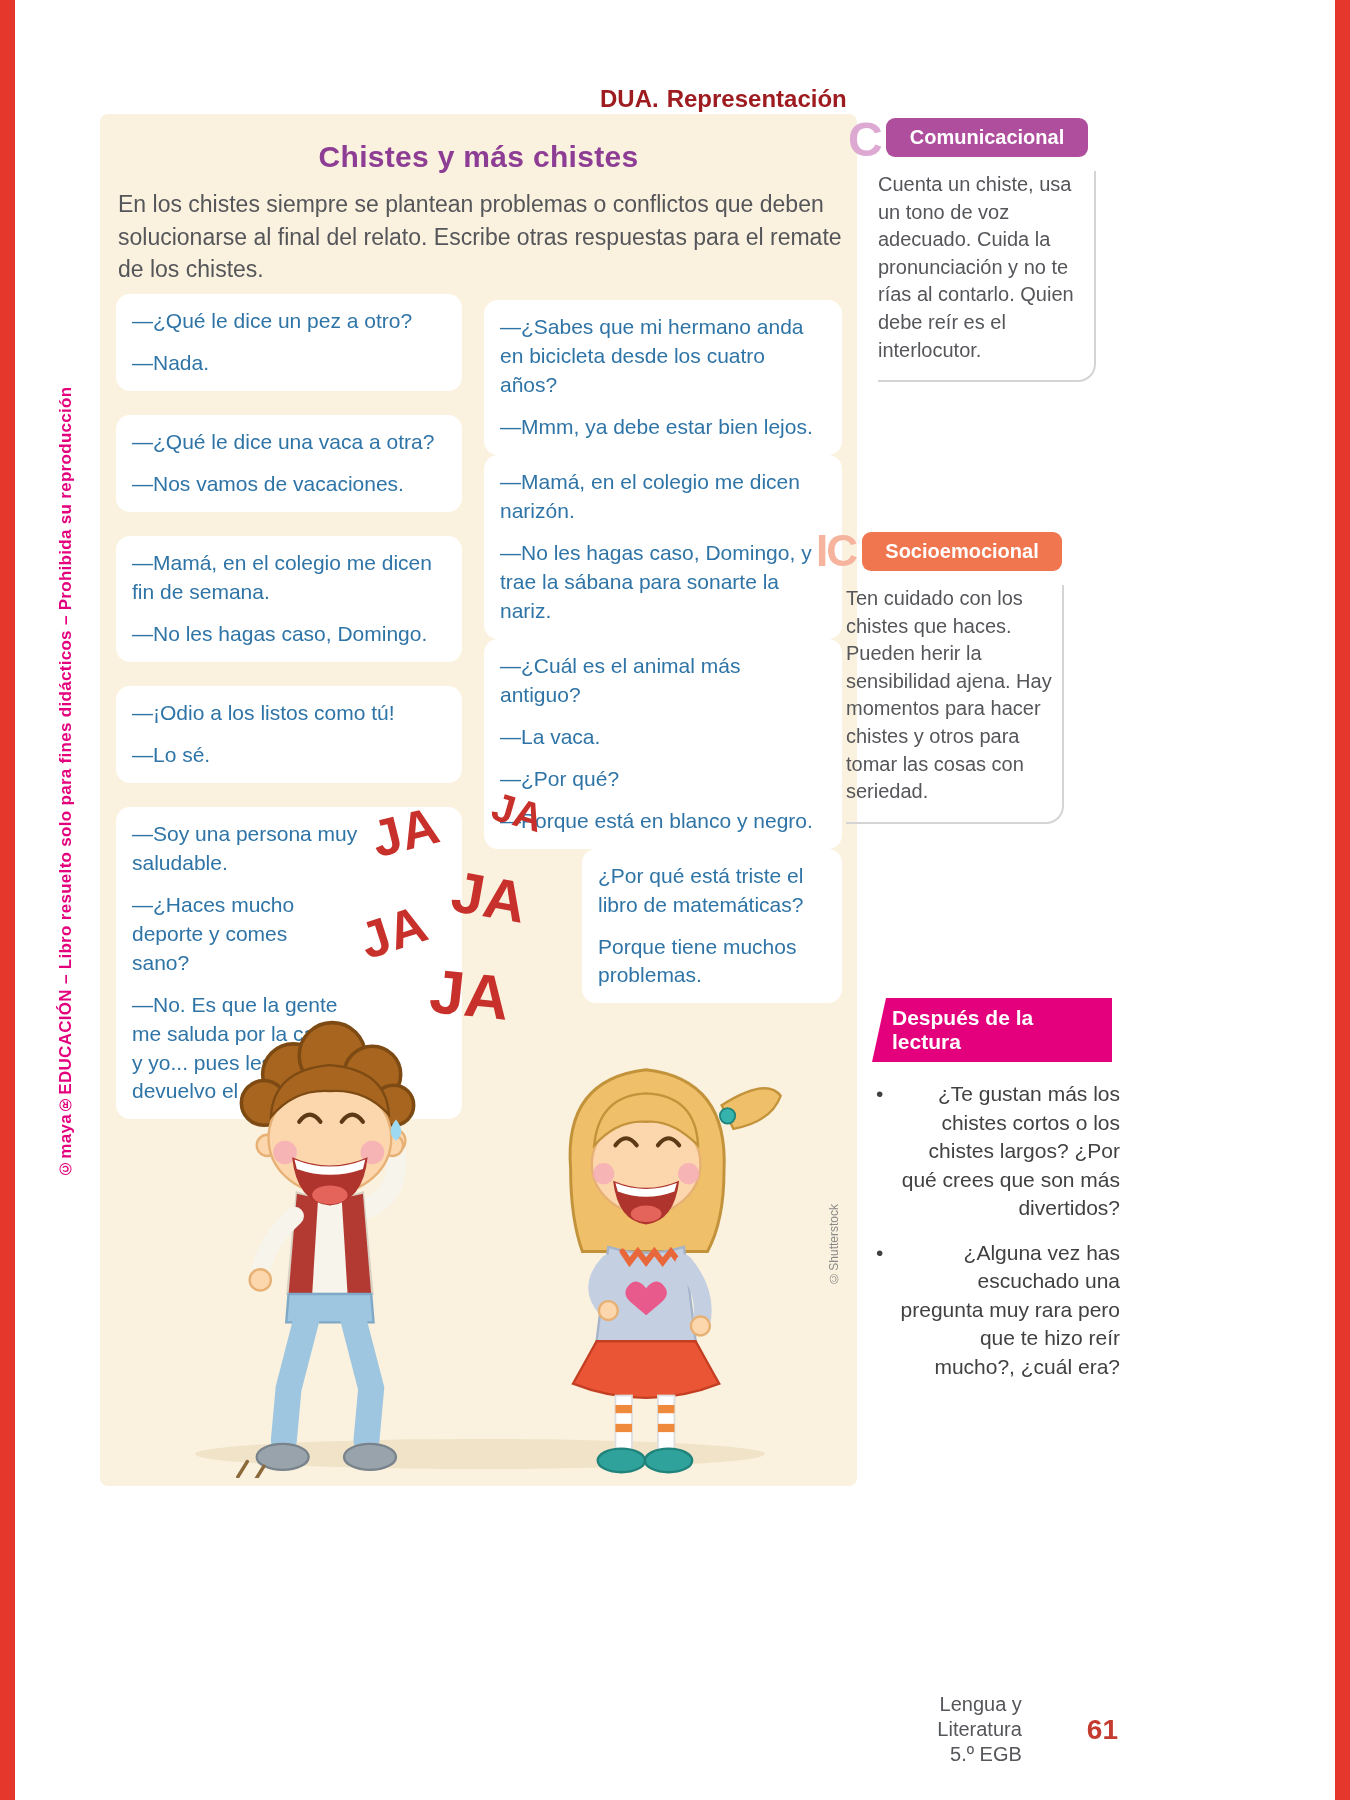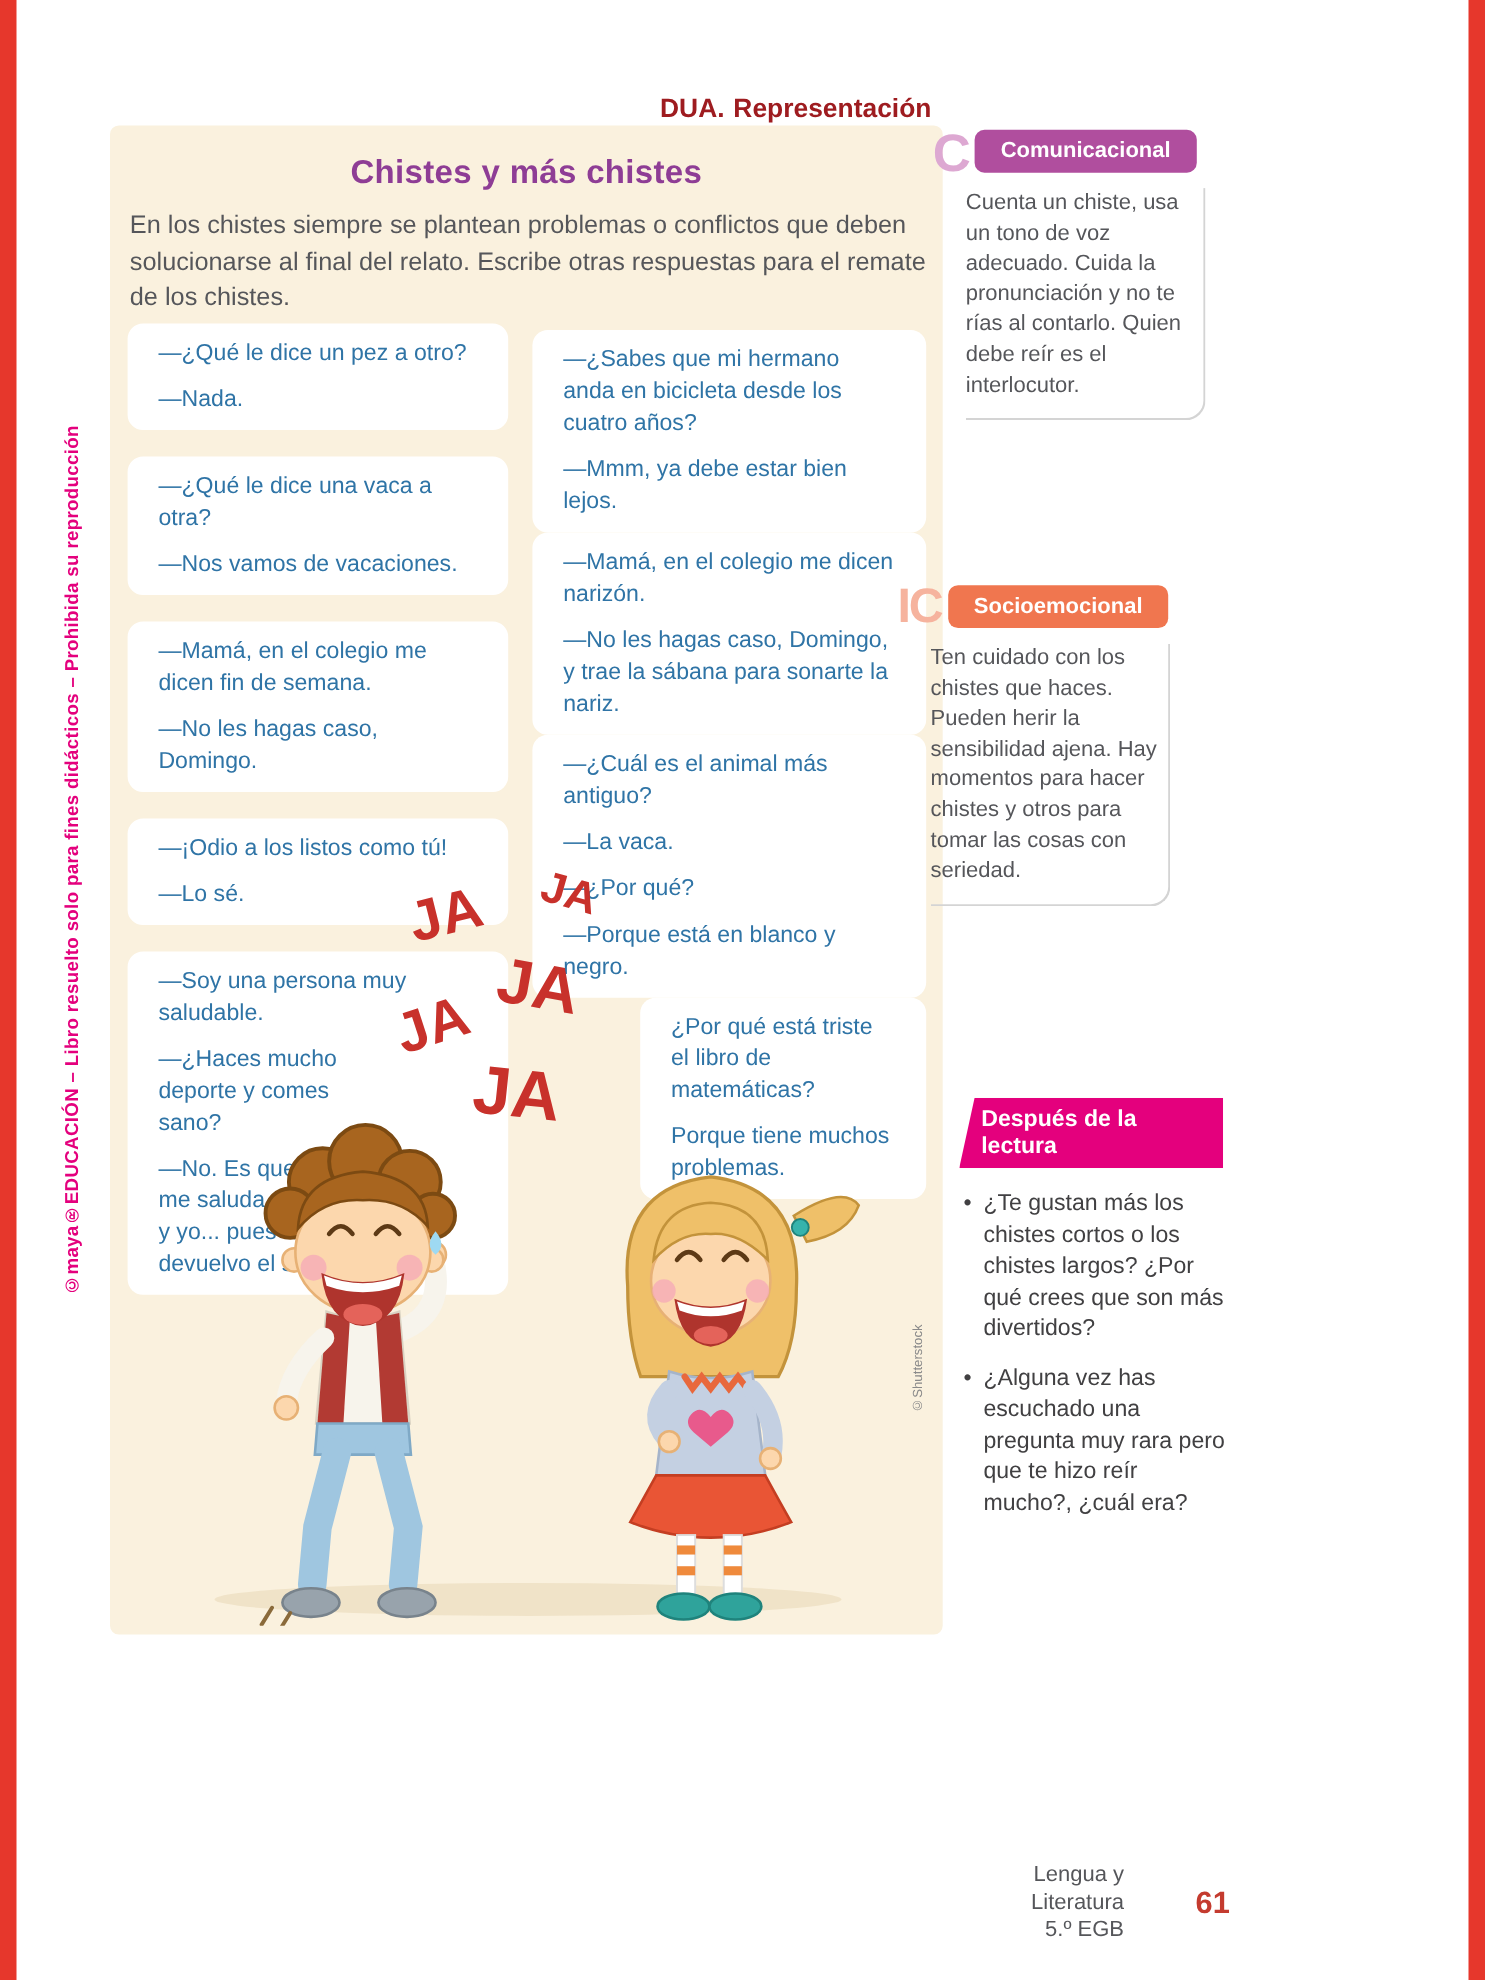--- a/index.html
+++ b/index.html
@@ -28,21 +28,21 @@
 
   .panel-intro { position:absolute; top:74px; left:18px; width:728px;
     font-size:23px; color:#55565A; line-height:1.42; }
 
   .col { position:absolute; display:flex; flex-direction:column; }
   .col-left  { left:16px;  top:180px; width:346px; gap:24px; }
   .col-right { left:384px; top:186px; width:358px; }
 
   .joke { background:#ffffff; border-radius:14px; padding:13px 16px;
     color:#2F74A6; font-size:21px; line-height:1.38; }
-  .joke p { margin:0 12px 13px; }
+  .joke p { margin:0 0 13px; }
   .joke p:last-child { margin-bottom:0; }
   .joke p.narrow { width:216px; }
   .joke.joke-offset { margin-left:98px; width:260px; }
 
   .ja { position:absolute; color:#C8312B; font-weight:800; line-height:1; }
   .ja-1 { left:272px; top:692px; font-size:52px; transform:rotate(-14deg); }
   .ja-2 { left:392px; top:678px; font-size:40px; transform:rotate(16deg); }
   .ja-3 { left:352px; top:754px; font-size:58px; transform:rotate(10deg); }
   .ja-4 { left:260px; top:792px; font-size:52px; transform:rotate(-18deg); }
   .ja-5 { left:330px; top:850px; font-size:62px; transform:rotate(6deg); }
@@ -64,21 +64,21 @@
   .callout-body { margin:14px 0 0 26px; width:218px; font-size:20px; color:#55565A;
     line-height:1.38; border-right:2px solid #D4D4D4; border-bottom:2px solid #D4D4D4;
     border-bottom-right-radius:18px; padding:0 10px 16px 0; }
   .callout-com { left:852px; top:118px; }
   .callout-soc { left:820px; top:532px; }
 
   .despues { position:absolute; left:872px; top:998px; width:248px; }
   .despues-banner { background:#E4007D; color:#ffffff; font-weight:700; font-size:21px;
     padding:8px 8px 8px 20px; width:240px;
     clip-path:polygon(14px 0, 100% 0, 100% 100%, 0 100%); }
-  .despues-list { margin-top:18px; }
+  .despues-list { margin-top:18px;text-align:right; }
   .bullet-item { position:relative; padding-left:22px; margin-bottom:16px;
     font-size:21px; color:#414042; line-height:1.36; }
   .bullet-item::before { content:"•"; position:absolute; left:4px; top:0; color:#414042; }
 
   .footer { position:absolute; left:850px; top:1692px; width:268px;
     display:flex; align-items:center; justify-content:flex-end; gap:18px; }
   .footer-text { text-align:right; color:#55565A; font-size:20px; line-height:1.25; }
   .footer-num { color:#C43B2F; font-size:28px; font-weight:700;margin-left:47px; }
 </style>
 </head>

